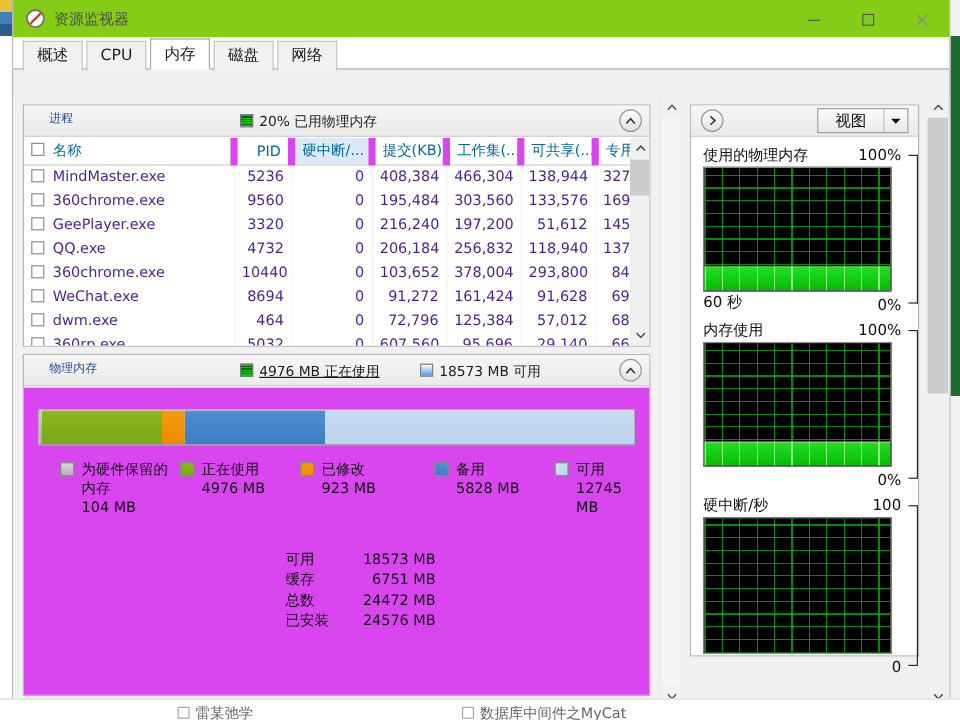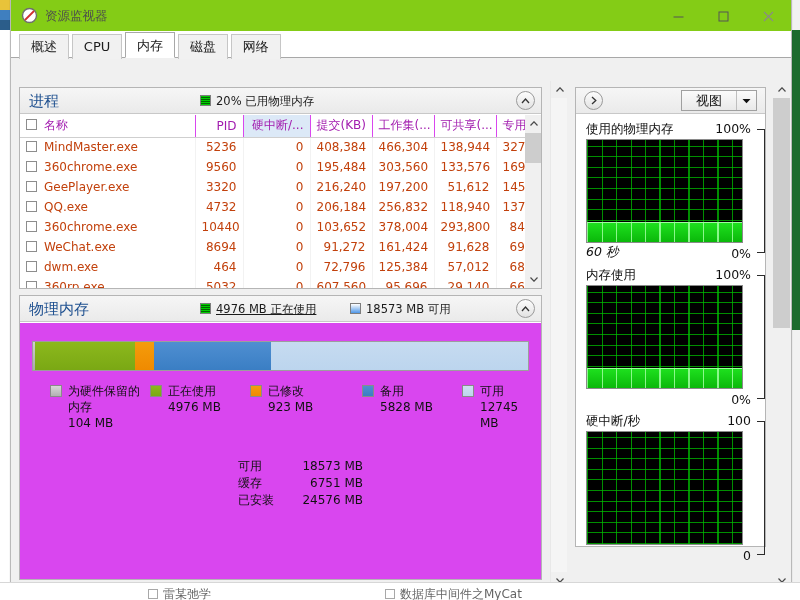--- a/index.html
+++ b/index.html
@@ -138,22 +138,22 @@
     position:absolute; left:8px; right:25px;
     background:#ffffff;
     border:1px solid #b5b5b5;
   }
   .panel-head {
     position:relative; height:26px;
     background:linear-gradient(180deg,#f6f6f6 0%,#eaeaea 100%);
     border-bottom:1px solid #c8c8c8;
   }
   .panel-title {
-    position:absolute; left:9px; top:4px;
-    font-size:15px; color:#1d4f8f; font-weight:normal;
+    position:absolute; left:21px; top:4px;
+    font-size:10px; color:#1d4f8f; font-weight:normal;
   }
   .panel-stat {
     position:absolute; top:6px; font-size:11.5px; color:#1b1b1b;
     white-space:nowrap;
   }
   .swatch {
     display:inline-block; width:11px; height:11px; vertical-align:-1px;
     margin-right:5px; border:1px solid #7d7d7d;
   }
   .sw-green {
@@ -174,32 +174,32 @@
 
   
   #panel-proc { top:6px; height:202px; }
   .tbl-wrap { position:absolute; left:0; top:27px; right:0; bottom:0; background:#fff; }
   .tbl-scroll { position:absolute; right:0; top:0; width:16px; bottom:0; background:#f0f0f0; }
   .tbl-thumb { position:absolute; left:0; top:18px; width:16px; height:30px; background:#cdcdcd; }
   .tbl-inner { position:absolute; left:0; top:0; right:16px; bottom:0; overflow:hidden; }
 
   table.proc { border-collapse:collapse; width:100%; table-layout:fixed; font-size:12px; }
   table.proc th {
-    height:22px; font-weight:normal; color:#a21caf;
+    height:22px; font-weight:normal; color:#0369a1;
     background:#ffffff;
-    border-right:1px solid #d946ef;
+    border-right:6px solid #d946ef;
     border-bottom:1px solid #cfcfcf;
     padding:0 6px;
     text-align:right;
     white-space:nowrap; overflow:hidden;
   }
   table.proc th.name { text-align:left; padding-left:6px; }
   table.proc th.sorted { background:#dce9f7; }
   table.proc td {
-    height:20px; padding:0 6px; text-align:right; color:#c2410c;
+    height:20px; padding:0 6px; text-align:right; color:#4c1d95;
     border-right:1px solid #f2f2f2;
     white-space:nowrap; overflow:hidden;
   }
   table.proc td.name { text-align:left; }
   .cb {
     display:inline-block; width:11px; height:11px;
     border:1px solid #8d8d8d; background:#fff;
     vertical-align:-1px; margin-right:7px;
   }
 
@@ -280,21 +280,21 @@
   .glabel {
     position:absolute; left:0; top:0; font-size:12.5px; color:#111;
   }
   .gmax {
     position:absolute; right:14px; top:0; font-size:12.5px; color:#111;
   }
   .gmin {
     position:absolute; right:14px; bottom:0; font-size:12.5px; color:#111;
   }
   .gfoot {
-    position:absolute; left:0; bottom:0; font-size:12.5px; color:#111;font-style:italic;
+    position:absolute; left:0; bottom:0; font-size:12.5px; color:#111;
   }
   .gplot {
     position:absolute; left:0; right:22px; top:18px; bottom:18px;
     background:#000;
     border:1px solid #8a8a8a;
     overflow:hidden;
   }
   .grid {
     position:absolute; left:0; top:0; right:0; bottom:0;
     background-image:
@@ -534,20 +534,21 @@
             <div class="legend" id="mem-legend">
                 <div class="leg" style="left: 18px;"><span class="box hw"></span><span>为硬件保留的</span><span class="val">内存</span><span class="val">104 MB</span></div>
                 <div class="leg" style="left: 118px;"><span class="box use"></span><span>正在使用</span><span class="val">4976 MB</span></div>
                 <div class="leg" style="left: 218px;"><span class="box mod"></span><span>已修改</span><span class="val">923 MB</span></div>
                 <div class="leg" style="left: 330px;"><span class="box sby"></span><span>备用</span><span class="val">5828 MB</span></div>
                 <div class="leg" style="left: 430px;"><span class="box ava"></span><span>可用</span><span class="val">12745 MB</span></div>
               </div>
             <div class="memstats" id="mem-stats">
                 <div><span class="k">可用</span><span class="v">18573 MB</span></div>
                 <div><span class="k">缓存</span><span class="v">6751 MB</span></div>
+                <div><span class="k">总数</span><span class="v">24472 MB</span></div>
                 <div><span class="k">已安装</span><span class="v">24576 MB</span></div>
               </div>
           </div>
         </div>
 
         <div class="outer-scroll">
           <div class="sb-track"></div>
           <div class="sb-arrow up">
             <svg width="8" height="5" viewBox="0 0 8 5">
                 <polyline points="0.5,4.5 4,0.8 7.5,4.5" fill="none" stroke="#4a4a4a" stroke-width="1.2"></polyline>

